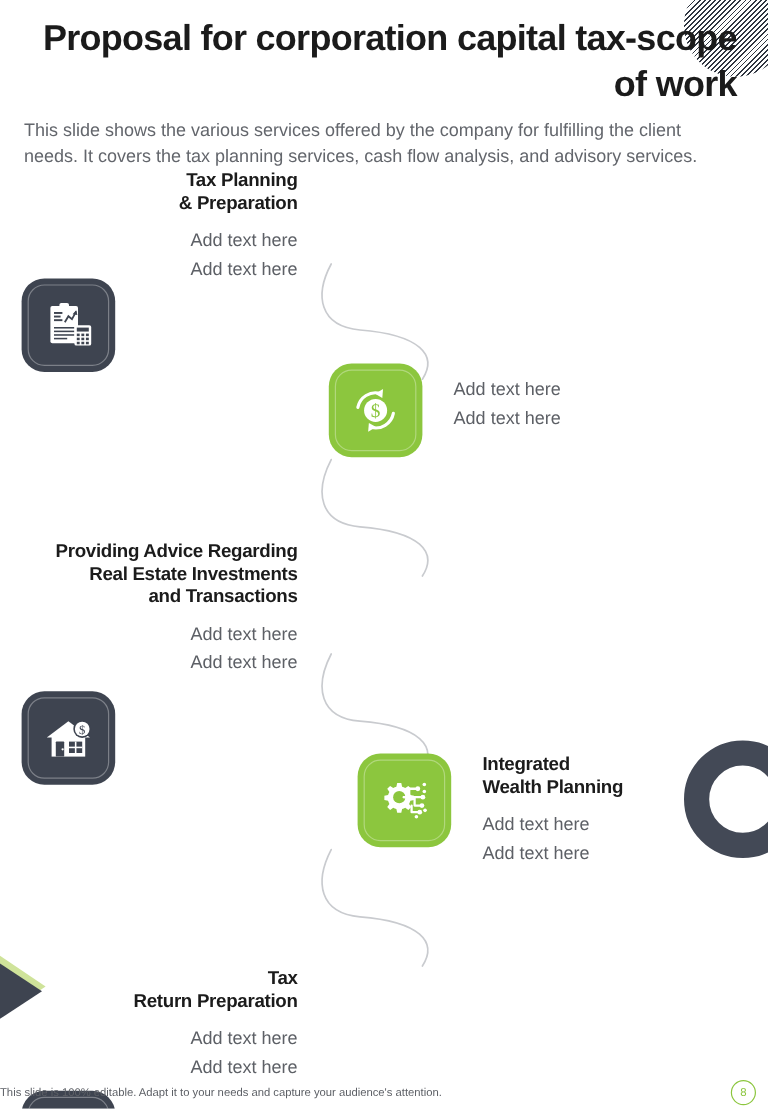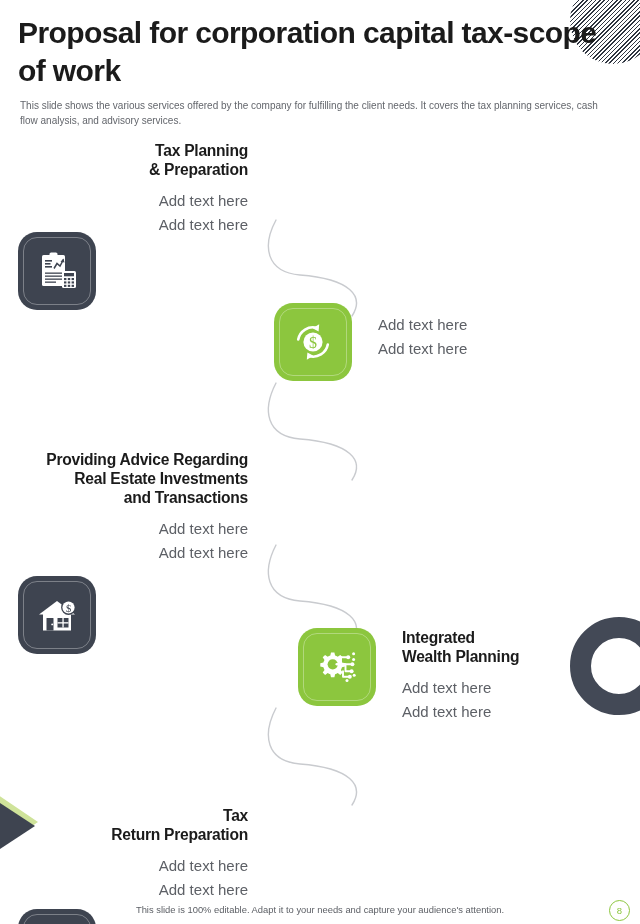--- a/index.html
+++ b/index.html
@@ -71,24 +71,25 @@
 
   
   .header { position: absolute; left: 18px; top: 14px; width: 596px; }
   .slide-title {
     font-size: 30px;
     font-weight: bold;
     line-height: 1.28;
     letter-spacing: -0.6px;
     color: #1b1b1b;
     margin: 0;
+    text-align: right;
   }
   .slide-subtitle {
     margin: 7px 0 0 2px;
-    font-size: 10px;
+    font-size: 15px;
     line-height: 1.5;
     color: #63666c;
     width: 596px;
   }
 
   
   #timeline { position: absolute; left: 0; top: 0; width: 640px; height: 924px; }
   .connector-svg {
     position: absolute;
     left: 0; top: 0;
@@ -146,21 +147,20 @@
     margin-top: 14px;
   }
   .node-sub div { margin-top: 9px; }
   .node-sub div:first-child { margin-top: 0; }
 
   
   .footer-note {
     position: absolute;
     left: 0; right: 0;
     top: 904px;
-    text-align: center;
     font-size: 9.4px;
     color: #5d6066;
   }
   .footer-badge {
     position: absolute;
     right: 10px;
     top: 900px;
     width: 19px;
     height: 19px;
     border-radius: 50%;

